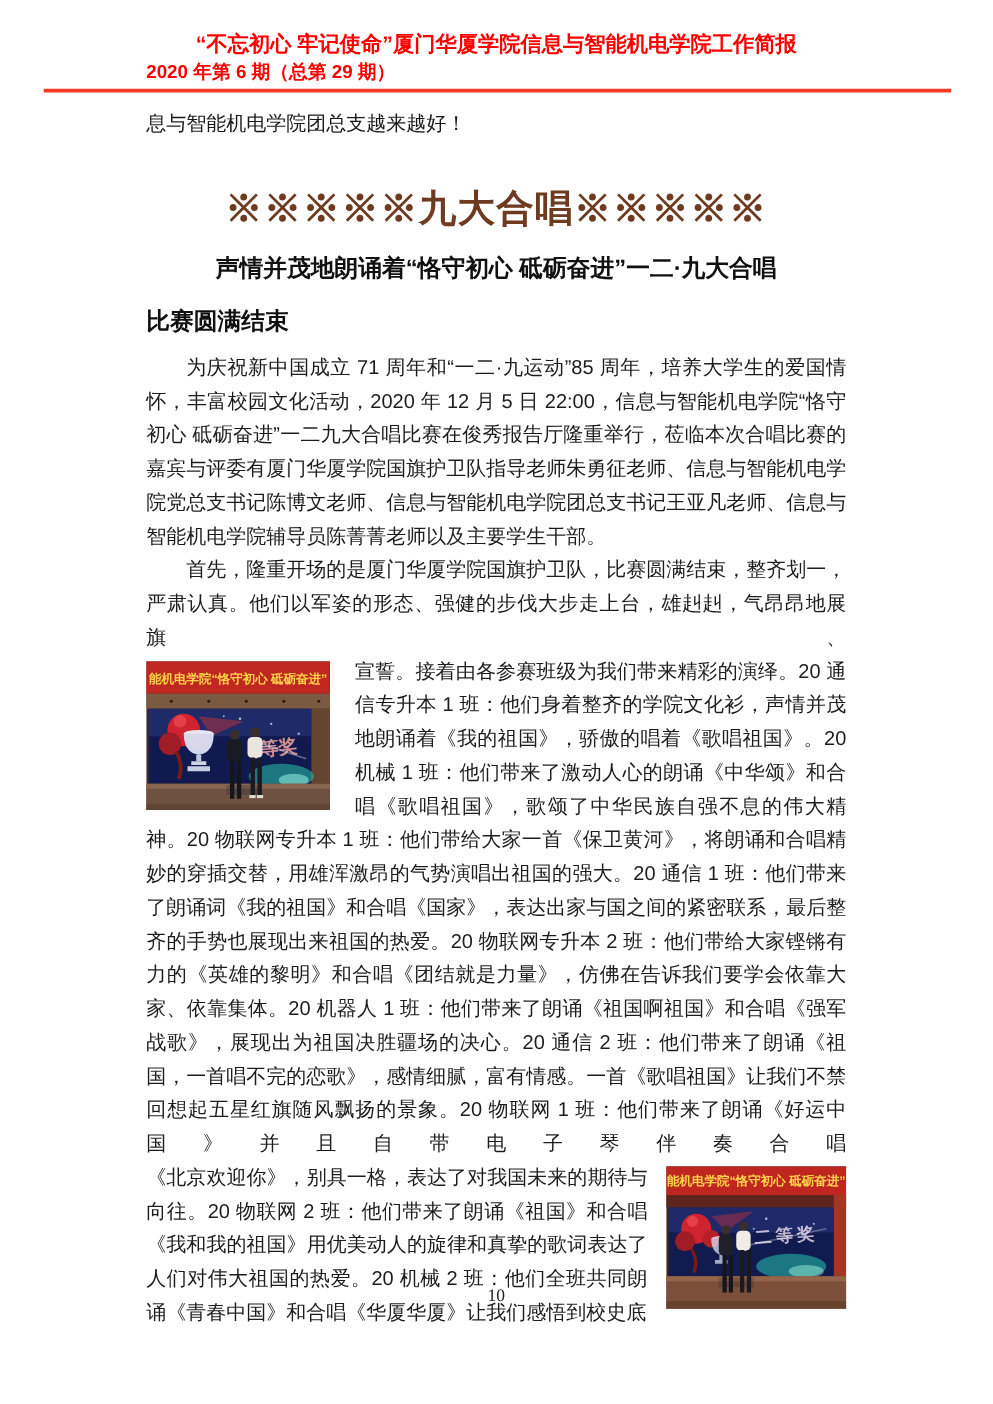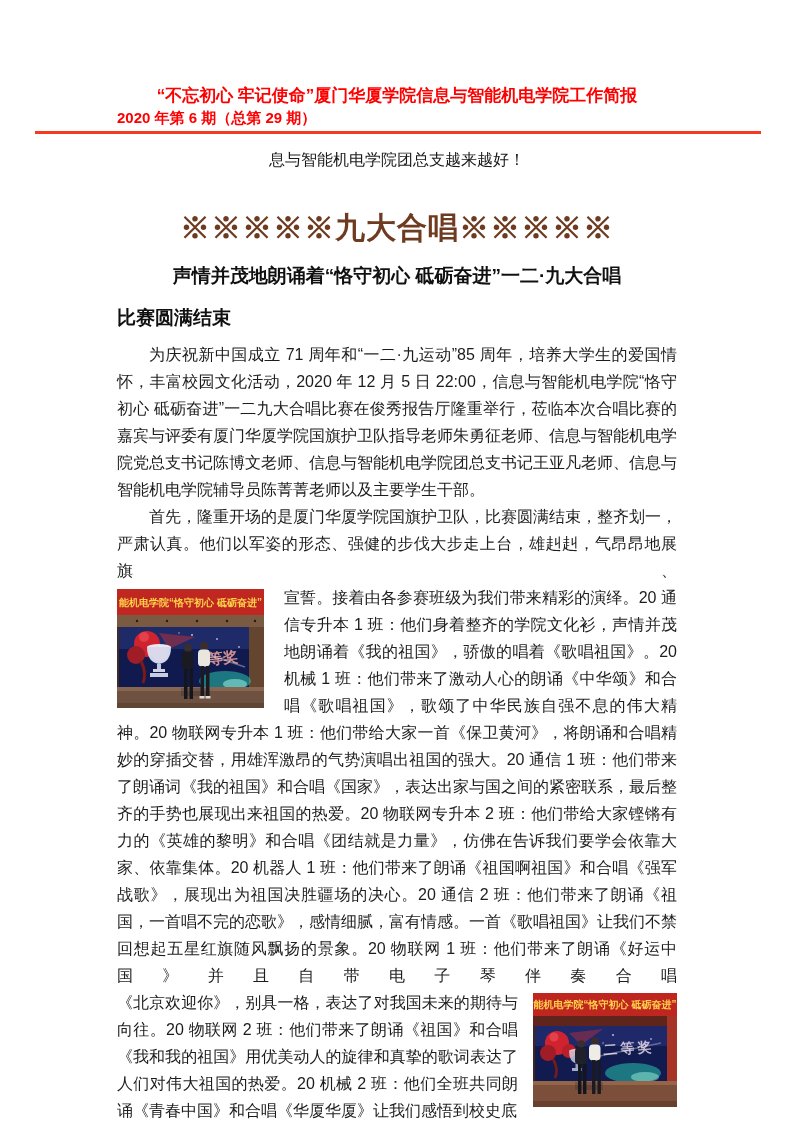--- a/index.html
+++ b/index.html
@@ -1,32 +1,32 @@
 <!DOCTYPE html>
 <html><head>
 <meta charset="utf-8">
 <style>
   html,body { margin:0; padding:0; background:#ffffff; }
   .page {
     position:relative; width:794px; height:1123px; margin:0 auto;
     background:#ffffff; overflow:hidden; color:#191919;
     font-family:"Liberation Sans", sans-serif;
   }
-  .header { padding-top:84px; }
+  .header { padding-top:24px; }
   .header-line1 {
     width:620px; margin:0 auto; text-align:center;
     color:#fe0000; font-weight:700; font-size:17px; line-height:23px;
   }
   .header-line2 {
     width:560px; margin:1px auto 0; text-align:left;
     color:#fe0000; font-weight:700; font-size:15px; line-height:19px;
   }
   .rule { height:3px; background:#f63b22; margin:4px 33px 0 35px; }
   .content { width:560px; margin:0 auto; }
-  .intro { margin:14px 0 0; font-size:16px; line-height:24px;text-align:center; }
+  .intro { margin:14px 0 0; font-size:16px; line-height:24px; }
   .section-banner {
     margin:36px 0 0; text-align:center; color:#6e3a20;
     font-size:30px; line-height:40px; font-weight:700; letter-spacing:1px;
   }
   .article-title {
     margin:15px 0 0; text-align:center; color:#101010;
     font-size:19px; line-height:26px; font-weight:700;
   }
   .article-subtitle {
     margin:16px 0 0; color:#101010;
@@ -174,13 +174,14 @@
           <rect x="56" y="51.5" width="11.5" height="16" rx="4" fill="#efece6"></rect>
           <rect x="59" y="67" width="3.4" height="34" fill="#1a1a20"></rect>
           <rect x="64.5" y="67" width="3.4" height="34" fill="#1a1a20"></rect>
         </g>
       </svg><span>《北京欢迎你》，别具一格，表达了对我国未来的期待与向往。20 物联网 2 班：他们带来了朗诵《祖国》和合唱《我和我的祖国》用优美动人的旋律和真挚的歌词表达了人们对伟大祖国的热爱。20 机械 2 班：他们全班共同朗诵《青春中国》和合唱《华厦华厦》让我们感悟到校史底</span>
     </div>
 
     <div class="clear"></div>
   </div>
 
+  <div class="page-num">10</div>
 </div>
 
 </body></html>

